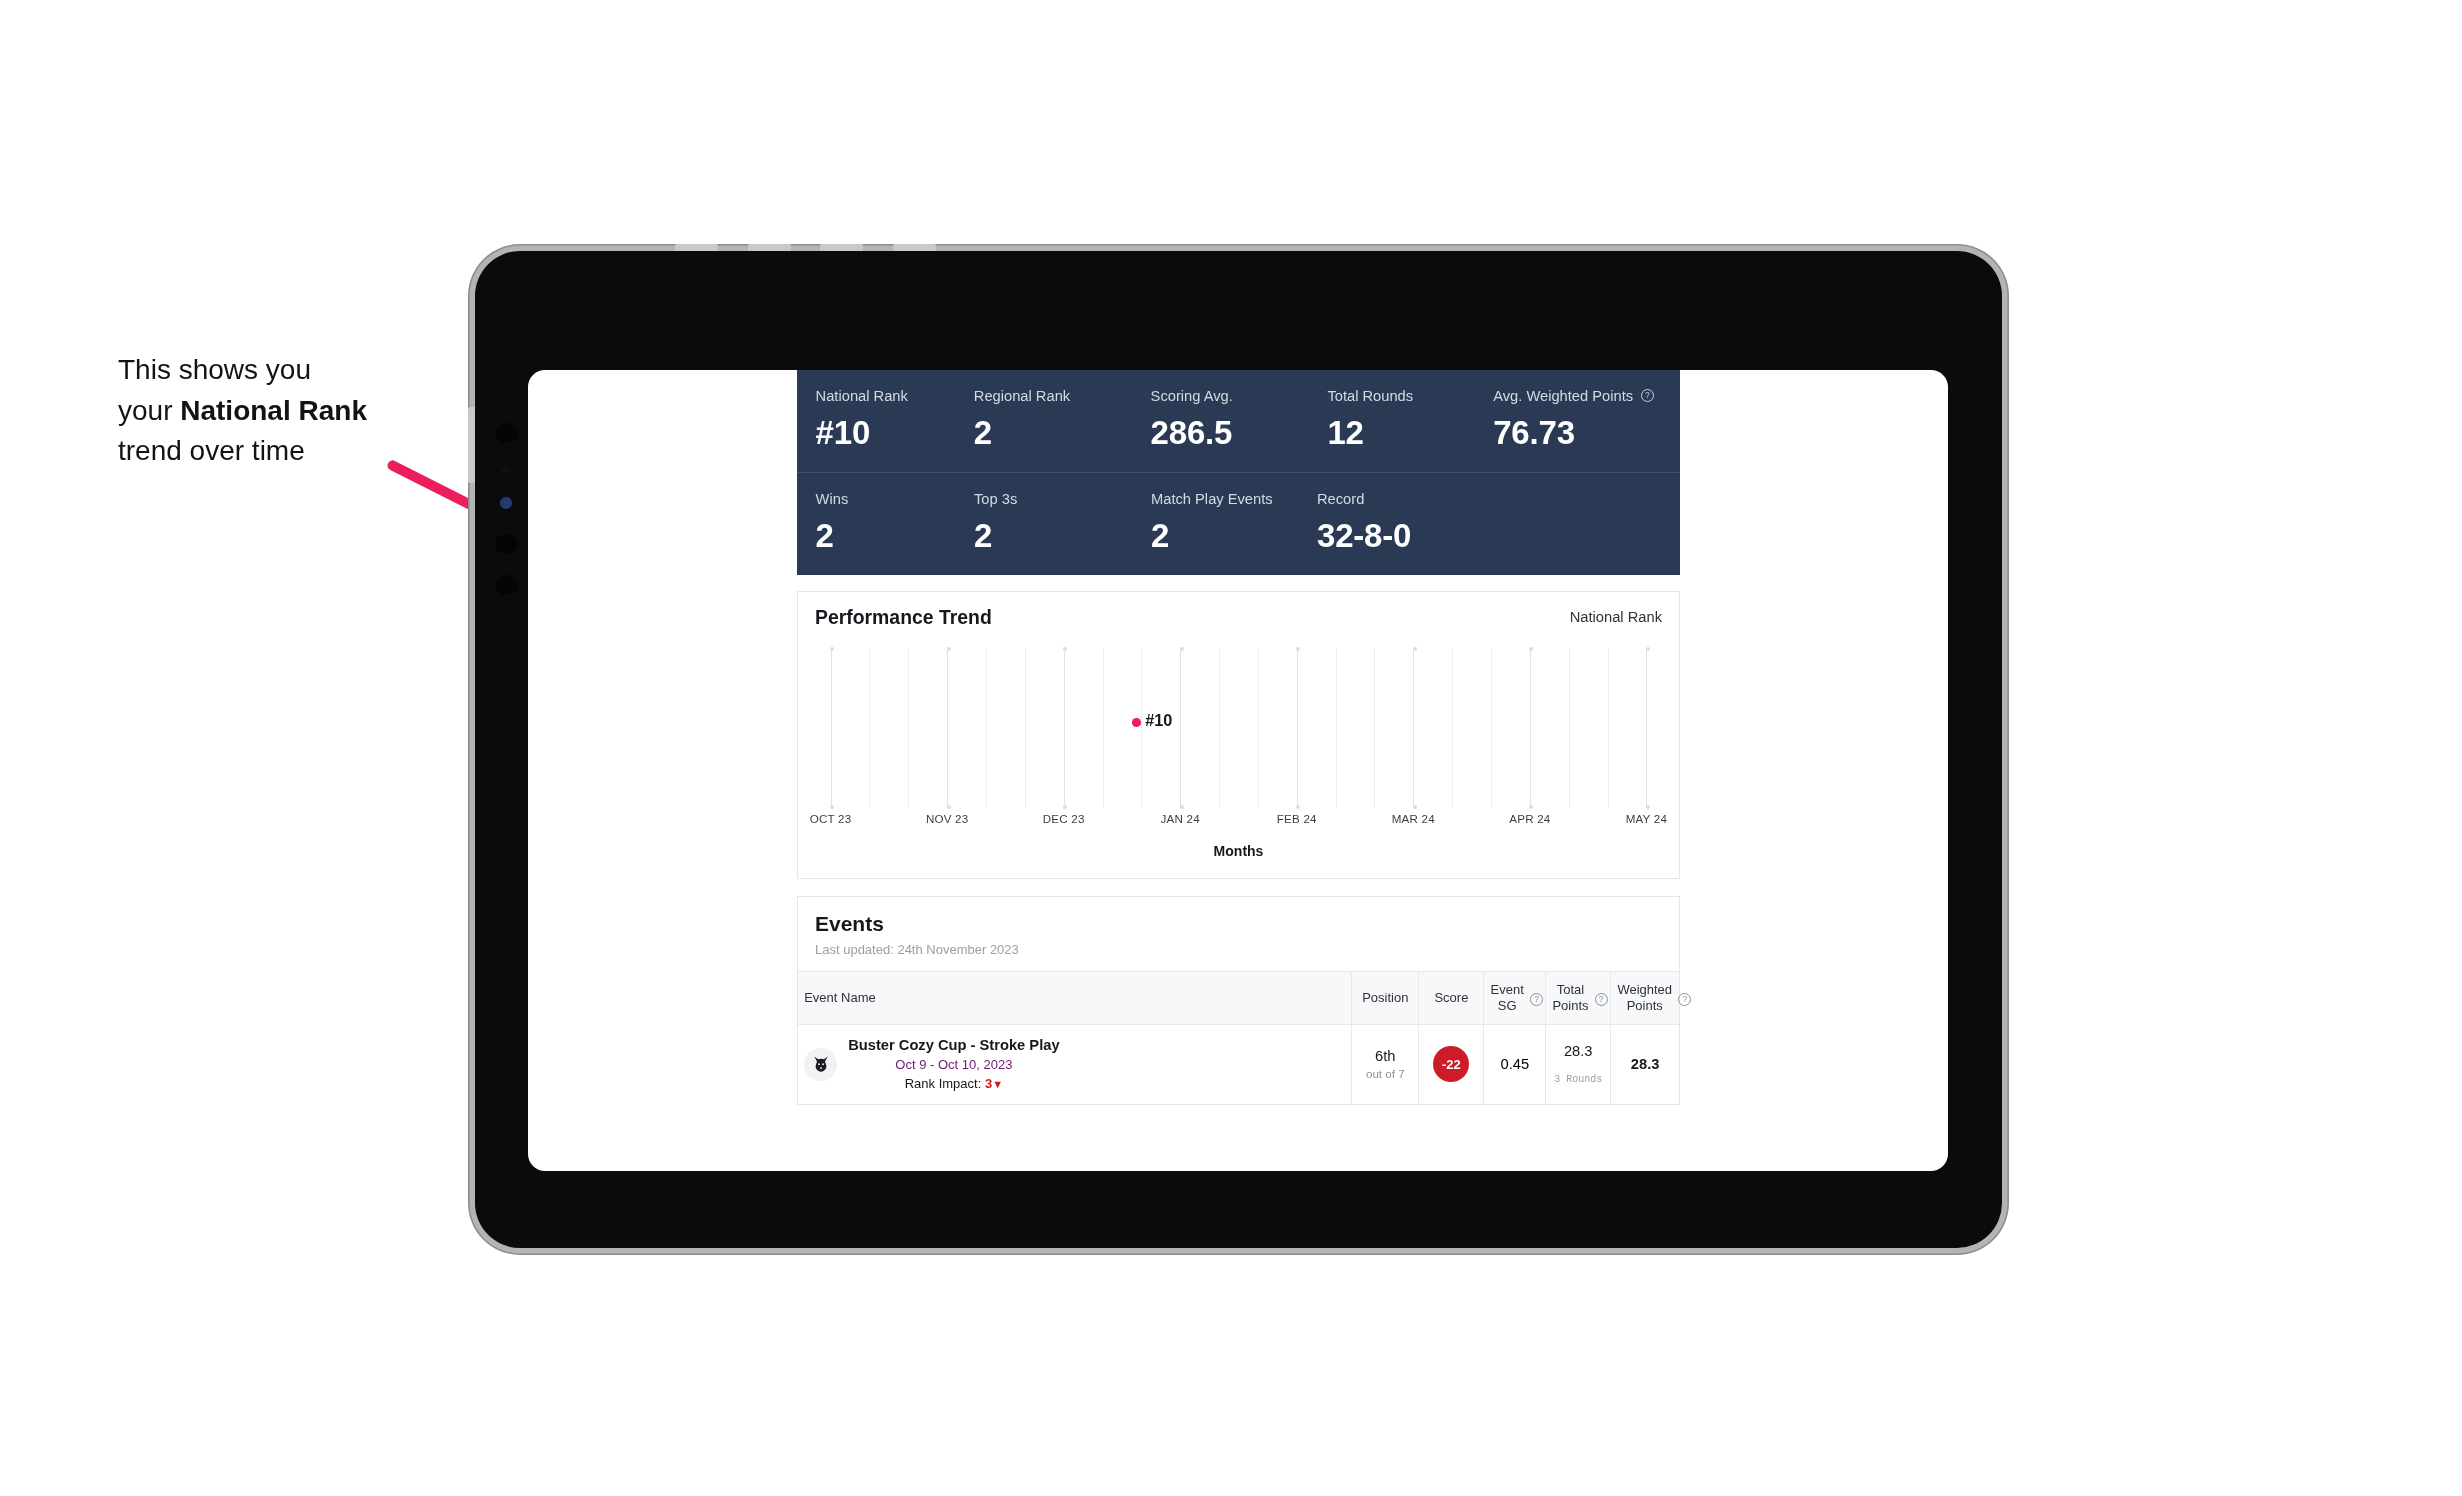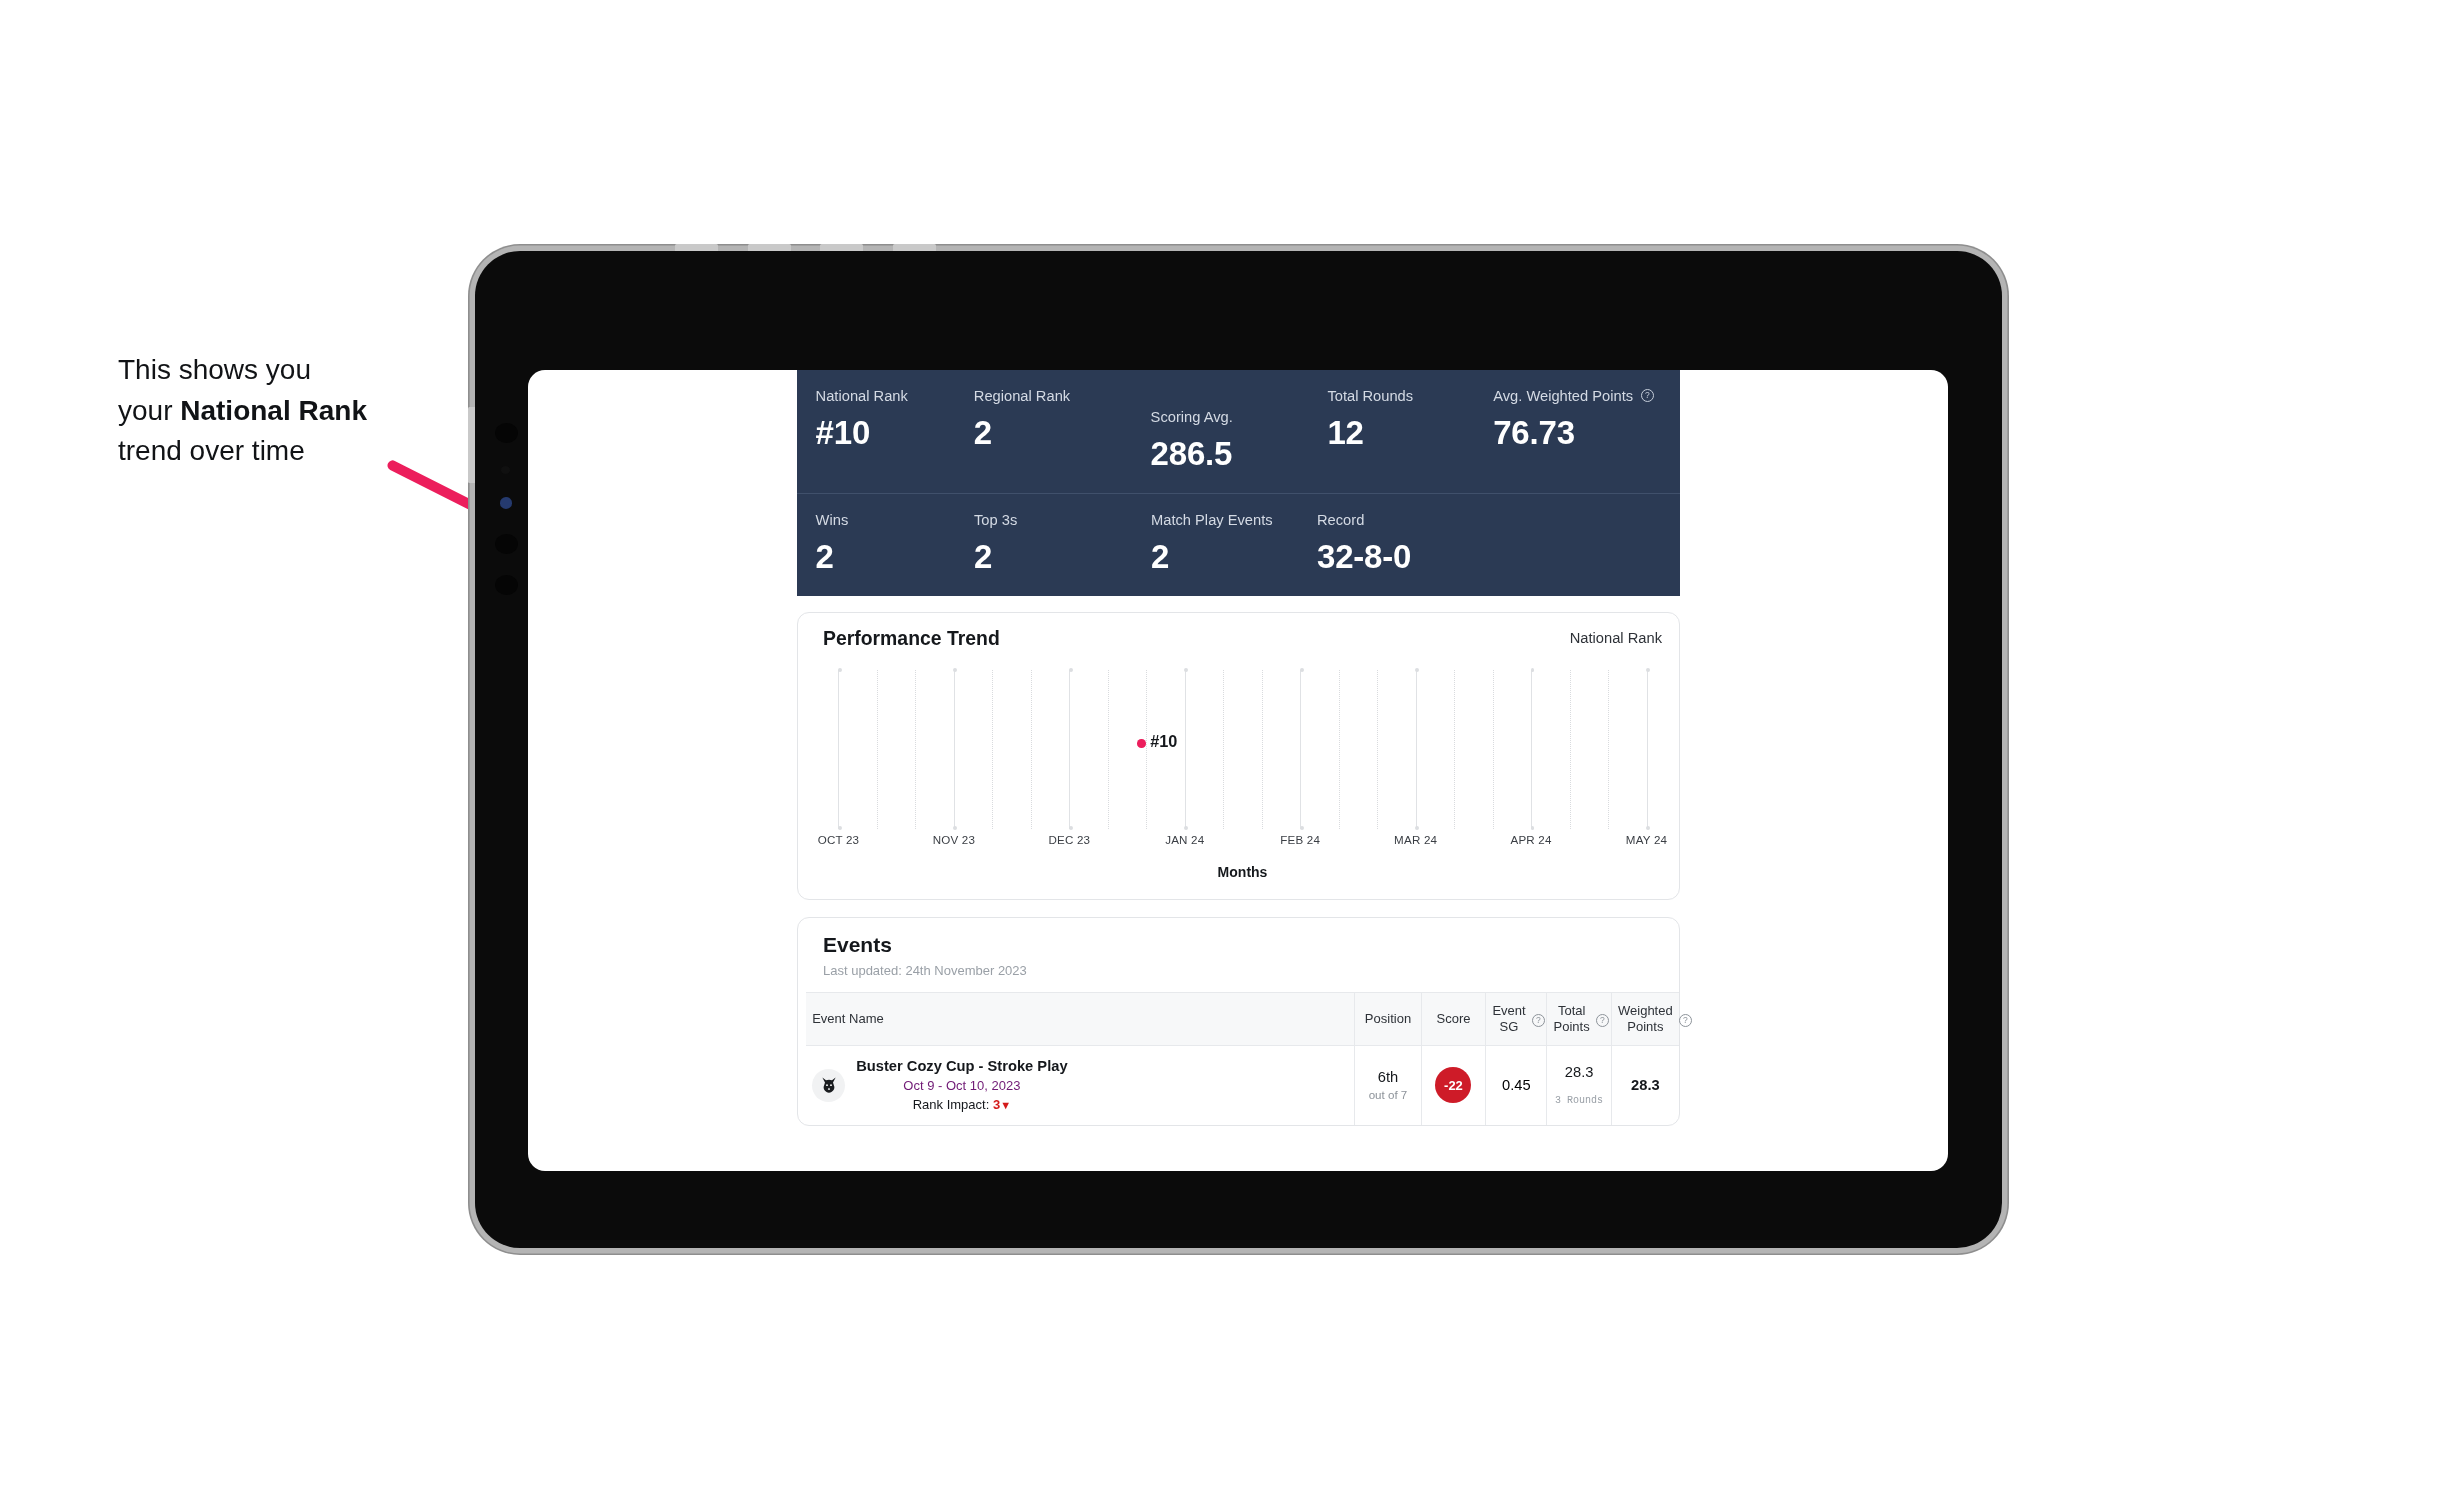--- a/index.html
+++ b/index.html
@@ -70,28 +70,28 @@
   .stat-value { color: #ffffff; font-size: 33px; font-weight: 700; margin-top: 7.7px; letter-spacing: -0.2px; }
   .help-ico {
     display: inline-flex; align-items: center; justify-content: center;
     width: 13px; height: 13px; border: 1.1px solid #c6cedb; border-radius: 50%;
     font-size: 8.5px; line-height: 1; color: #c6cedb; margin-left: 3.1px; flex: none;
     position: relative; top: 1.5px;
   }
   
   .c1 { width: 177px; padding-left: 18.6px; }
   .c2 { width: 177px; }
-  .c3 { width: 177px; margin-top: 21px; }
+  .c3 { width: 177px; }
   .c4 { width: 166px; }
   .c5 { width: 187px; }
 
   
   .card {
     width: 883px; background: #ffffff;
-    border: 0.8px solid #e3e5e8; border-radius: 12px; padding-left: 8px;
+    border: 0.8px solid #e3e5e8; border-radius: 0;
   }
 
   
   #chart-card { margin-top: 15.5px; }
   #chart-header {
     display: flex; align-items: center; justify-content: space-between;
     padding: 14px 17px 3.1px 17px;
   }
   #chart-title { font-size: 19.4px; font-weight: 700; color: #15181c; }
   #chart-legend { font-size: 14.7px; color: #2e3238; font-weight: 400; }

